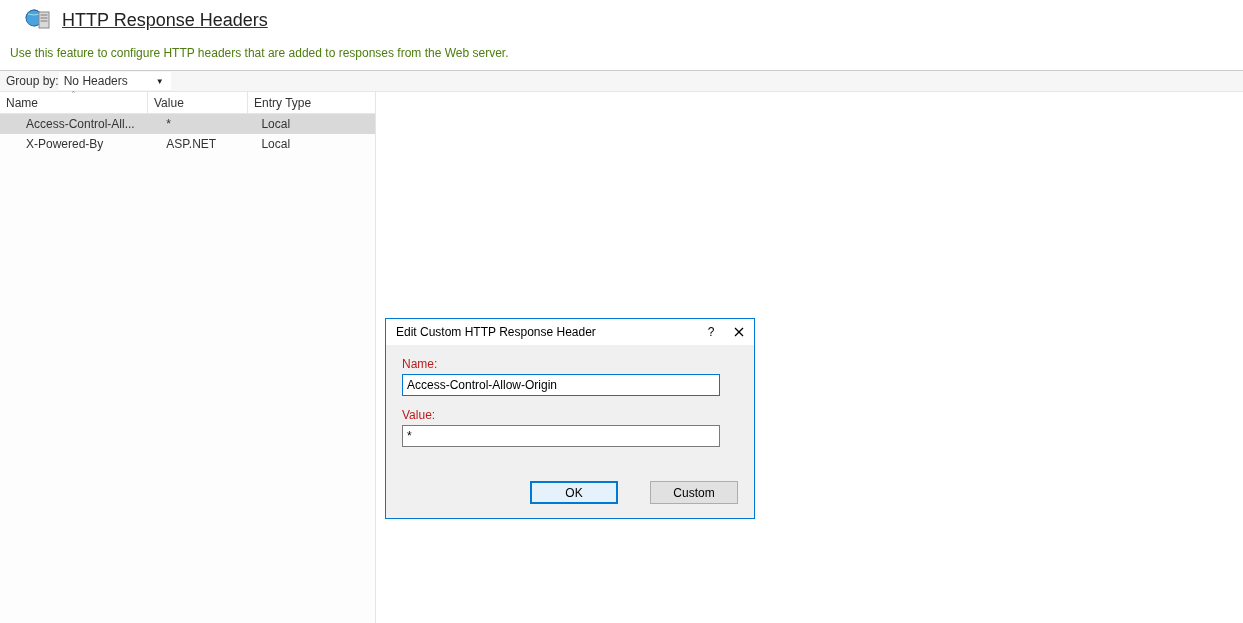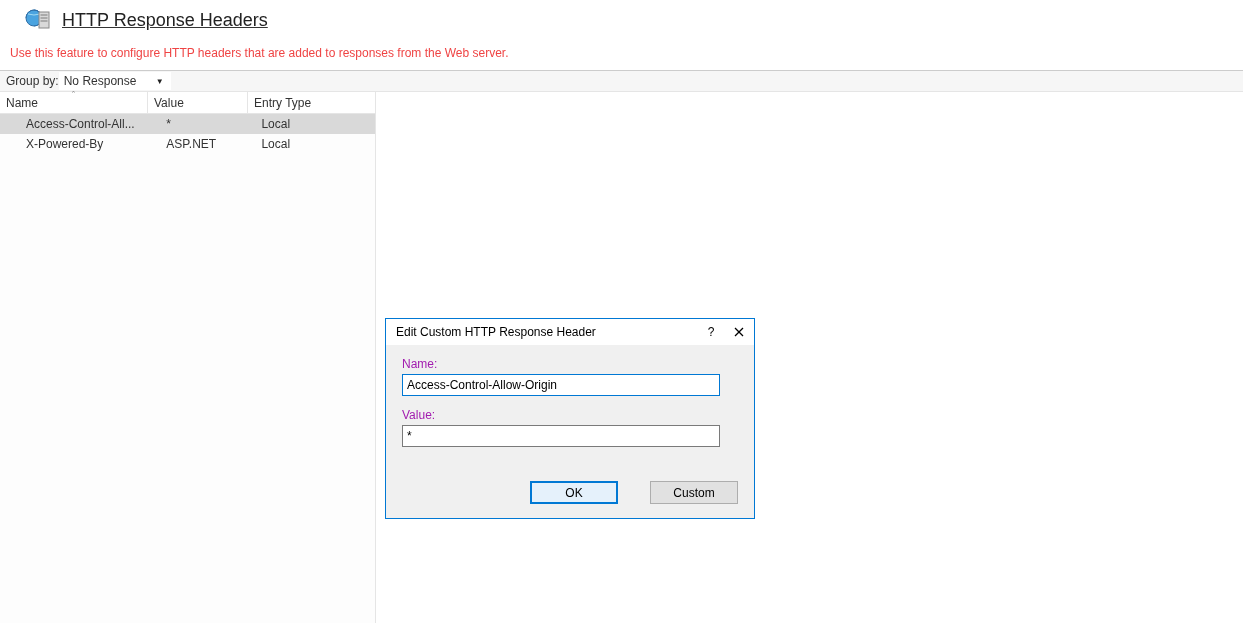--- a/index.html
+++ b/index.html
@@ -18,21 +18,21 @@
       align-items: center;
       padding: 6px 8px 8px 24px;
       gap: 10px;
       text-decoration: underline;
     }
     .app-icon { width: 28px; height: 28px; }
     .page-title { font-size: 18px; font-weight: 400; color: #222; }
     .desc {
       padding: 4px 10px 10px 10px;
       font-size: 12px;
-      color: #ef4444;
+      color: #4d7c0f;
     }
     .toolbar {
       display: flex;
       align-items: center;
       border-top: 1px solid #ccc;
       border-bottom: 1px solid #e5e5e5;
       background: #f6f6f6;
       padding: 2px 6px;
       height: 22px;
     }
@@ -122,21 +122,21 @@
       align-items:center;
       justify-content: space-between;
       background: #fff;
       padding: 6px 8px 6px 10px;
       font-size: 12px;
       color: #000;
     }
     .titlebar-buttons { display:flex; gap: 14px; align-items:center; }
     .titlebar-btn { width:14px; height:14px; display:inline-flex; align-items:center; justify-content:center; font-size:12px; color:#000; cursor:default; }
     .dialog-body { padding: 12px 16px 6px 16px; }
-    .field-label { font-size:12px; color:#a21caf; margin-bottom:3px; display:block; }
+    .field-label { font-size:12px; color:#b91c1c; margin-bottom:3px; display:block; }
     .text-input {
       width: 318px;
       height: 22px;
       border: 1px solid #7a7a7a;
       font-size: 12px;
       padding: 1px 4px;
       background: #fff;
       color: #000;
       outline: none;
     }
@@ -177,21 +177,21 @@
     </svg>
   </span>
   <h1 class="page-title">HTTP Response Headers</h1>
 </div>
 
 <div class="desc">Use this feature to configure HTTP headers that are added to responses from the Web server.</div>
 
 <div class="toolbar">
   <span class="toolbar-label">Group by:</span>
   <span class="groupby-select">
-    <span>No Response</span>
+    <span>No Headers</span>
     <span class="dropdown-caret">▼</span>
   </span>
 </div>
 
 <div class="content-area">
   <div class="grid">
     <div class="grid-header">
       <div class="col col-name">
         <span class="sort-caret">⌃</span>
         <span>Name</span>

